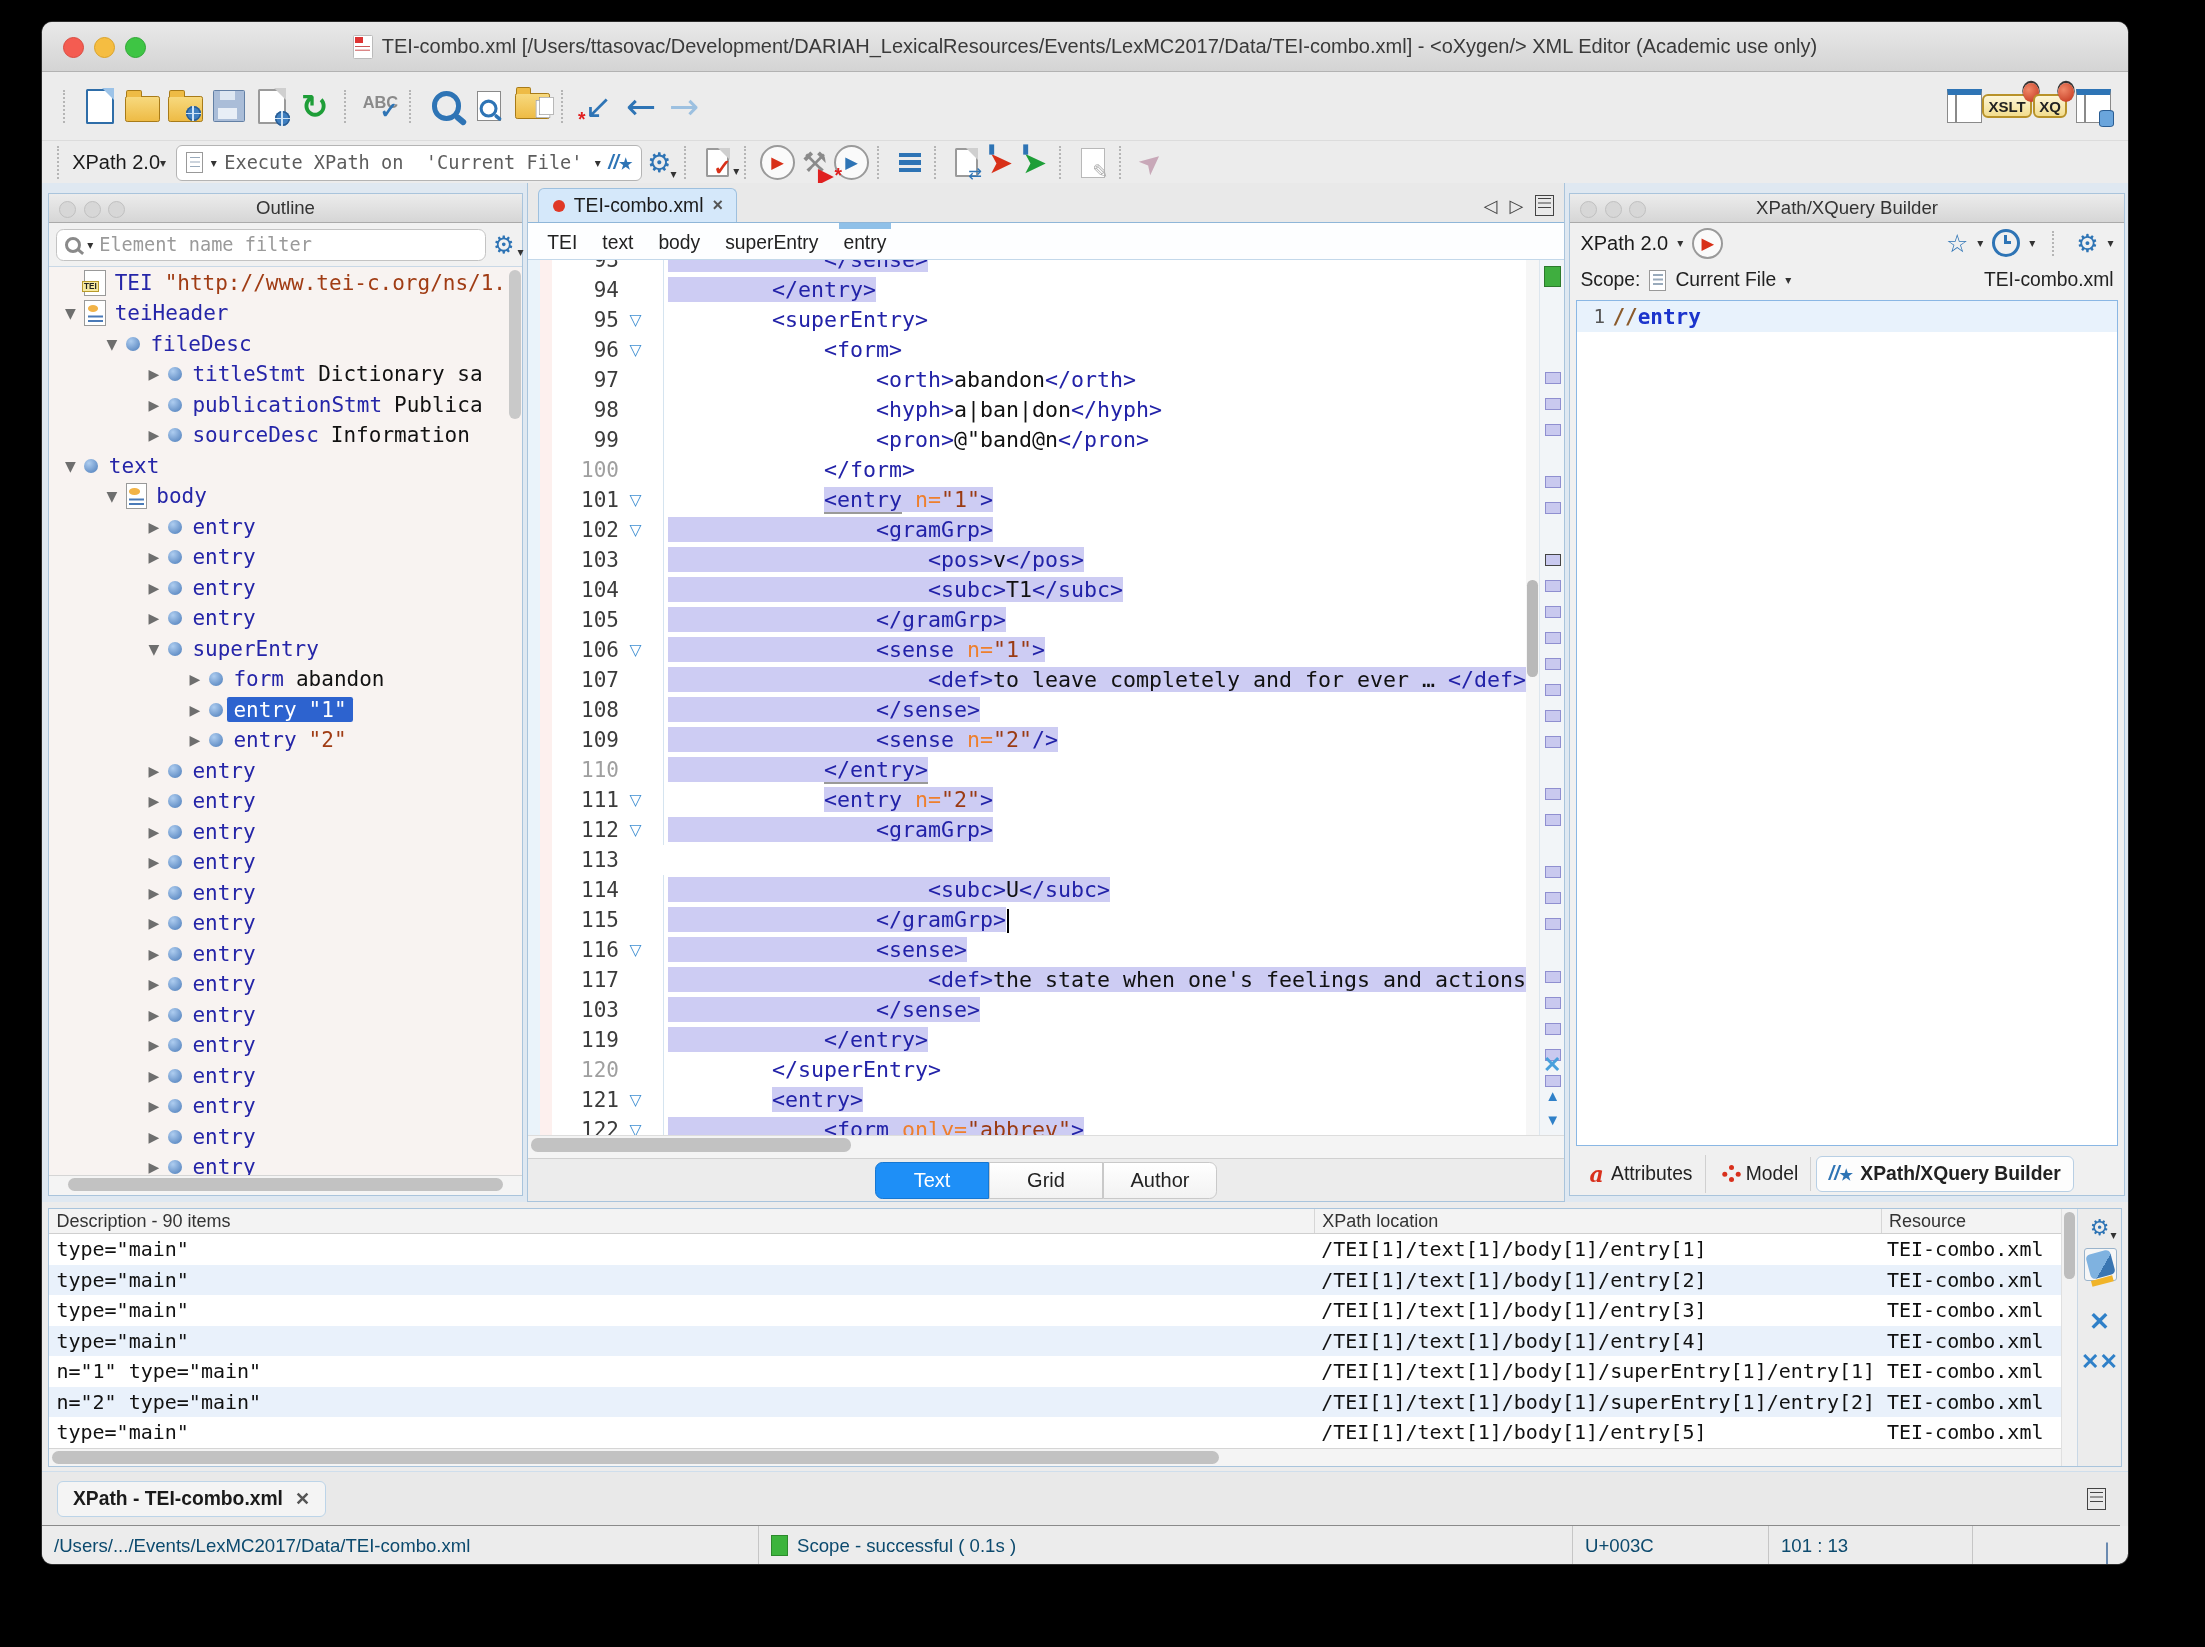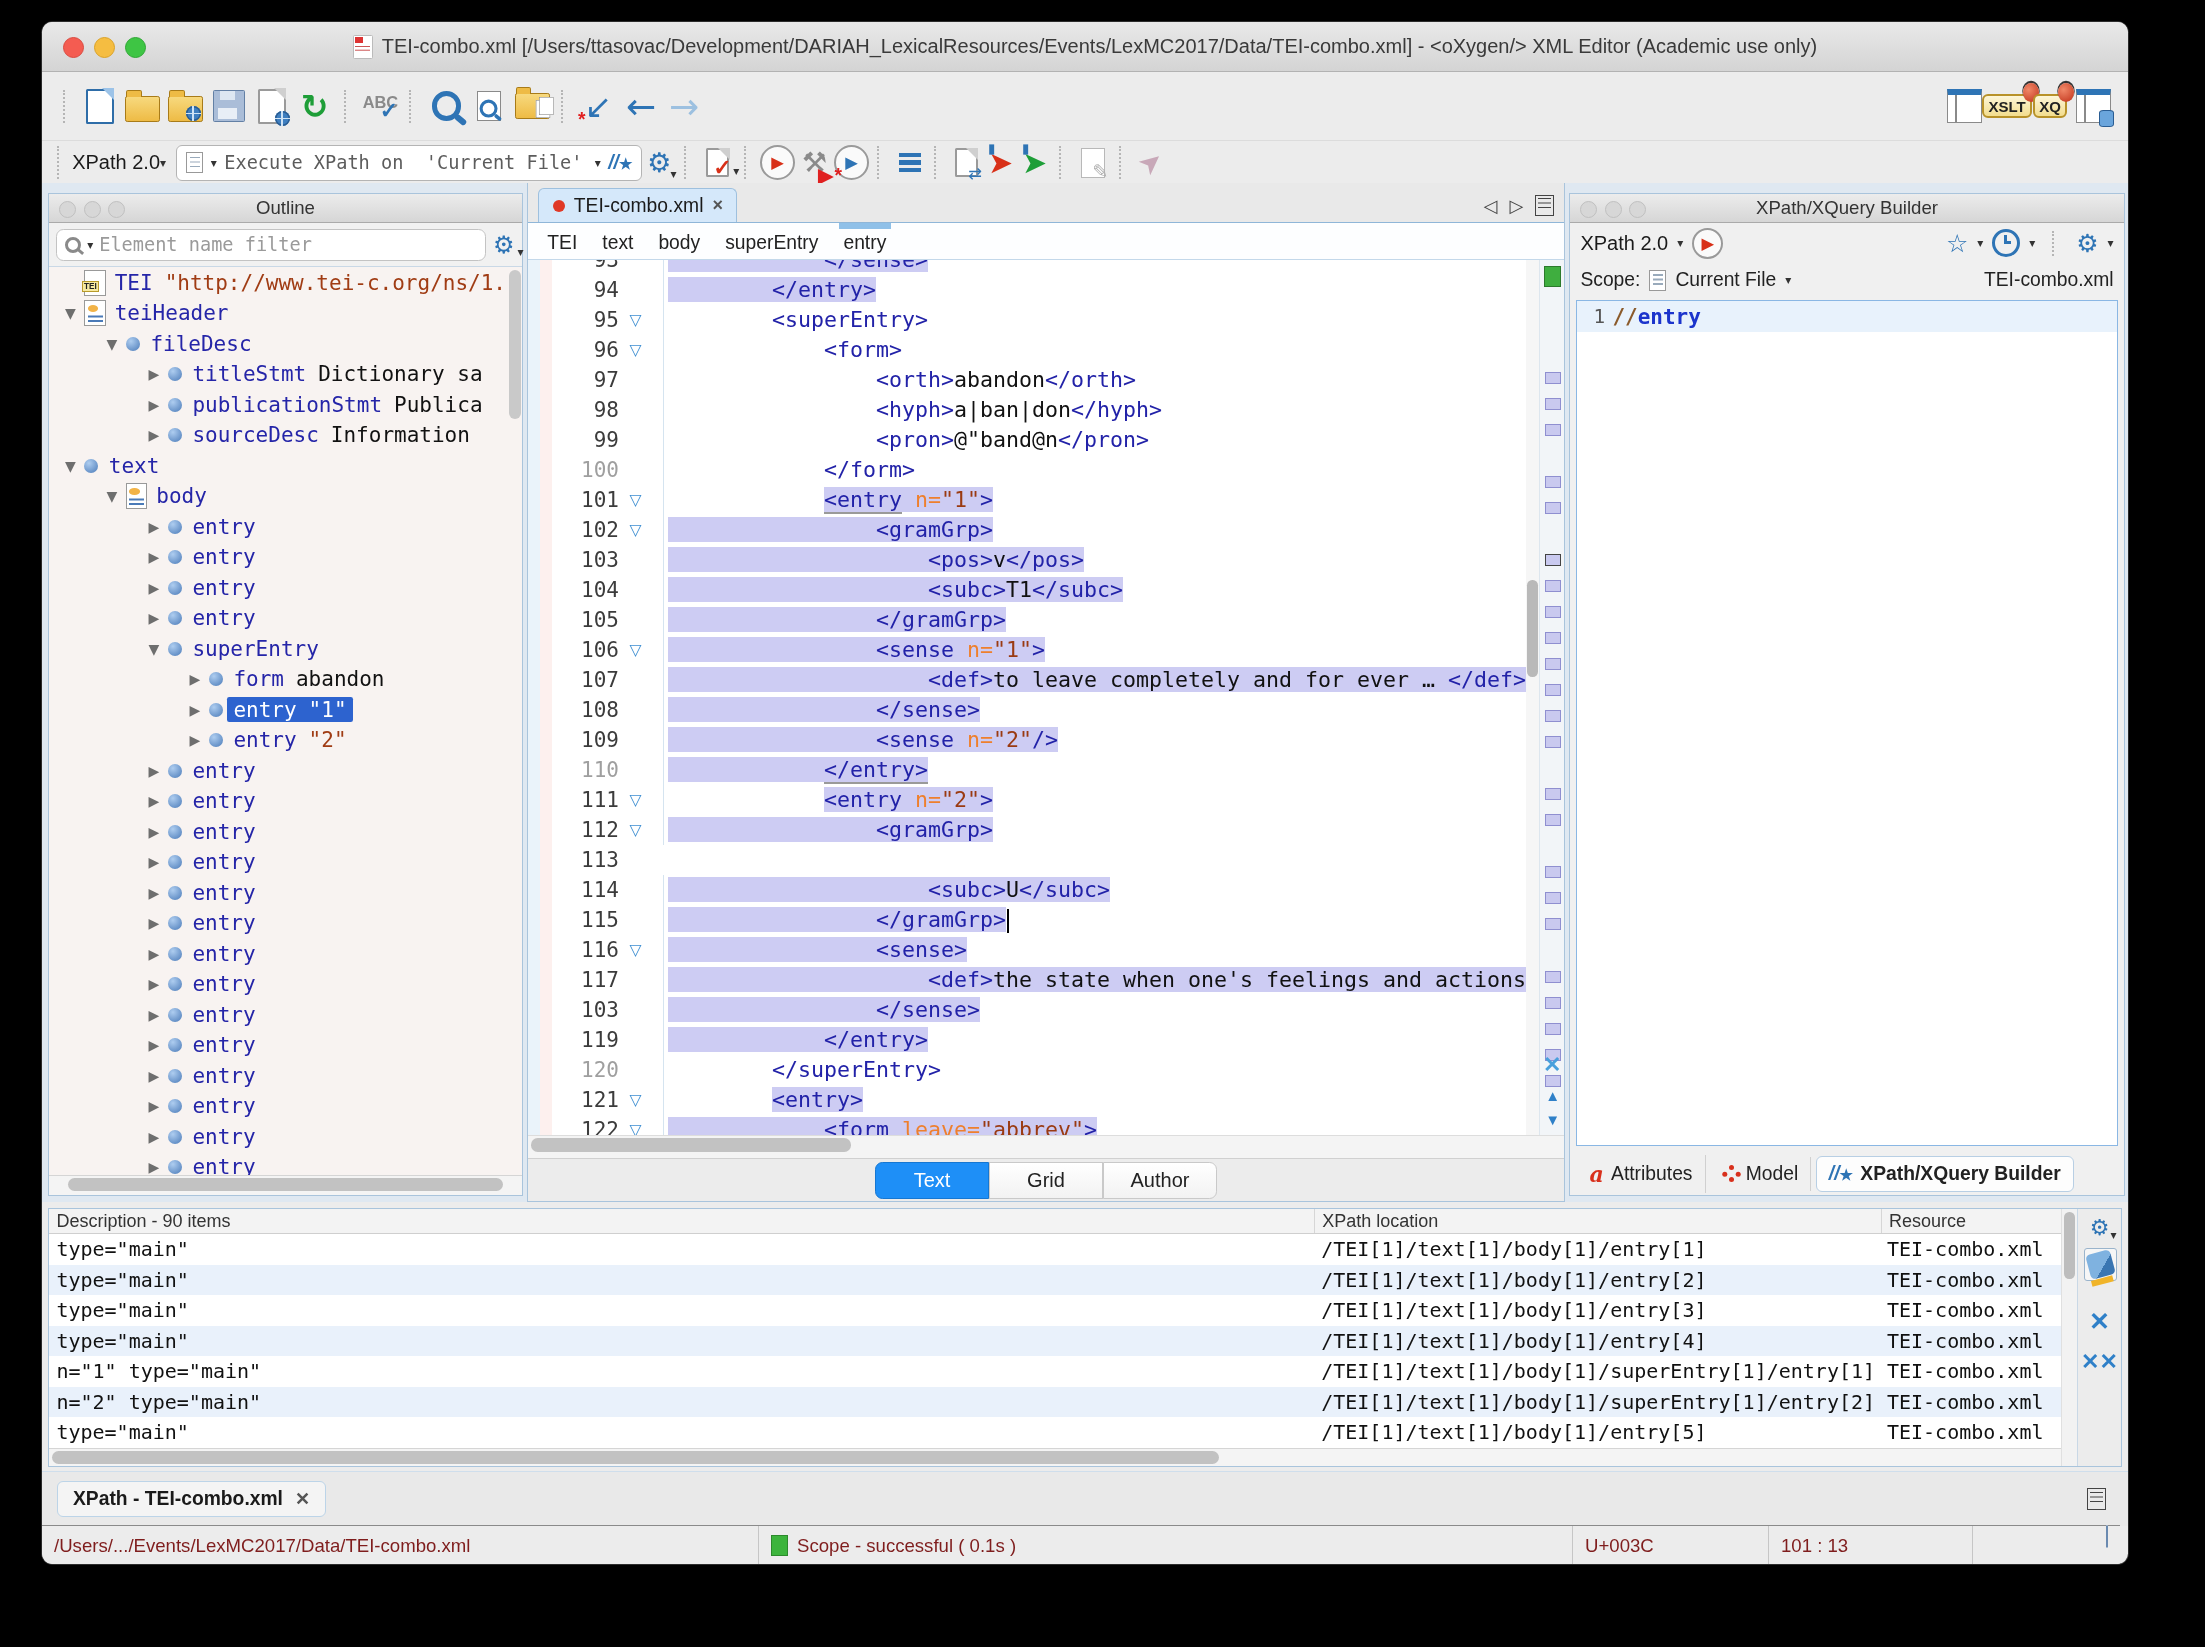--- a/index.html
+++ b/index.html
@@ -181,21 +181,21 @@
   .rtool{position:absolute;left:6px;width:31px;height:31px;display:flex;align-items:center;justify-content:center;}
   .hlighter{width:25px;height:25px;background:linear-gradient(135deg,#7fb2e0 60%,#3a76b2 60%);border-radius:4.5px;position:relative;transform:rotate(-15deg);}
   .hlighter::after{content:"";position:absolute;left:-1.5px;bottom:-7.4px;width:22px;height:6px;background:#f0b429;}
   .pressed{border:0.7px solid #9ab4cc;background:#f6f6f6;border-radius:3px;}
 
   
   .btabs{position:absolute;left:0;right:0;top:1449px;height:54px;background:#e9e9e9;border-top:0.7px solid #cfdeec;display:flex;align-items:center;padding:0 15px;}
   .btab{background:#f4f4f4;border:1.5px solid #bcd4e8;border-radius:6px;display:flex;align-items:center;gap:12px;
         padding:6px 15px;font-size:19.3px;font-weight:bold;color:#1a1a1a;}
   .statusbar{position:absolute;left:0;right:8px;top:1503px;height:39px;background:#ececec;border-top:1.5px solid #8a8a8a;
-             display:flex;align-items:flex-start;font-size:18.6px;color:#7f1d1d;}
+             display:flex;align-items:flex-end;font-size:18.6px;color:#0c4a6e;}
   .sseg{height:100%;display:flex;align-items:center;padding:0 12px;border-right:0.7px solid #c6c6c6;white-space:nowrap;overflow:hidden;}
   .grn-sq{width:15px;height:19.3px;background:#3cb43c;border:0.7px solid #2c8a2c;margin-right:9px;flex:none;}
   .bubble{width:22px;height:18px;border:1.5px solid #6a8ab0;border-radius:3px;position:relative;background:#fff;}
   .bubble::before{content:"";position:absolute;left:2.2px;top:3px;right:2.2px;height:1.5px;background:#5a88c0;box-shadow:0 4.5px 0 #5a88c0,0 9px 0 #5a88c0;}
 </style>
 </head>
 <body>
 
 <div class="screen">
  <div class="window">
@@ -684,21 +684,21 @@
                   <span class="ct"><span>        </span><span class="tg">&lt;/superEntry&gt;</span></span>
                 </div>
                 <div class="cl">
                   <span class="num">121</span>
                   <span class="fold">▽</span>
                   <span class="ct"><span>        </span><span class="hl"><span class="tg">&lt;entry&gt;</span></span></span>
                 </div>
                 <div class="cl">
                   <span class="num">122</span>
                   <span class="fold">▽</span>
-                  <span class="ct"><span class="hl"><span>            </span><span class="tg">&lt;form</span><span class="at"> leave=</span><span class="av">"abbrev"</span><span class="tg">&gt;</span></span></span>
+                  <span class="ct"><span class="hl"><span>            </span><span class="tg">&lt;form</span><span class="at"> only=</span><span class="av">"abbrev"</span><span class="tg">&gt;</span></span></span>
                 </div>
               </div>
         </div>
         <div class="escroll">
           <div class="thumb" style="top:320px;height:97px;"></div>
         </div>
         <div class="markers" id="markers">
               <span class="mk green" style="top: 6px; left: 3.7px;"></span>
               <span class="mk" style="top: 112px;"></span>
               <span class="mk" style="top: 138px;"></span>

